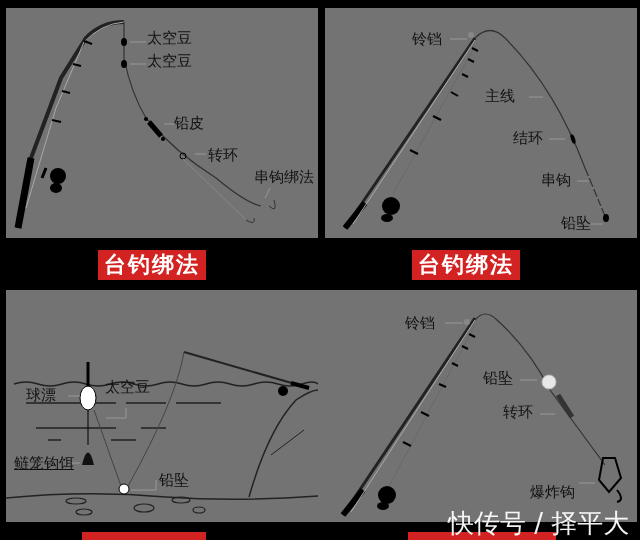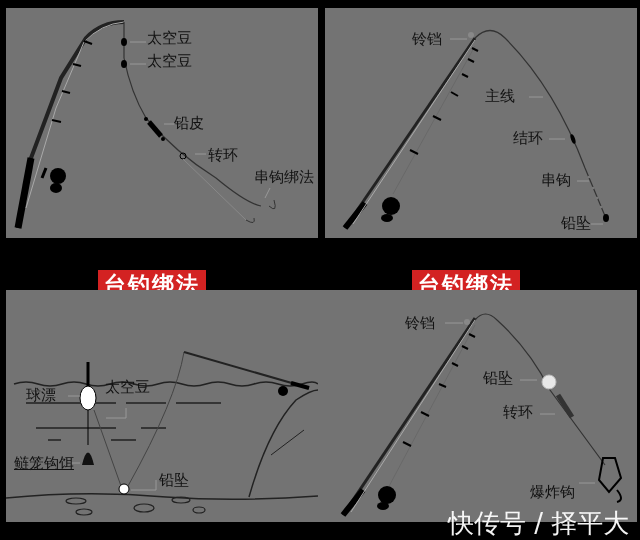--- a/index.html
+++ b/index.html
@@ -1,20 +1,20 @@
 <!DOCTYPE html>
 <html><head>
 <meta charset="utf-8">
 <style>
   html,body{margin:0;padding:0;background:#000;}
   body{width:640px;height:540px;position:relative;overflow:hidden;font-family:"DejaVu Sans",sans-serif;}
   .panel{position:absolute;background:#737373;overflow:hidden;}
   .panel svg{position:absolute;left:0;top:0;}
   .lbl{position:absolute;font-size:15px;color:#111;white-space:nowrap;line-height:1;}
-  .title{position:absolute;background:#d32222;color:#fff;font-size:22px;font-weight:bold;line-height:1;padding:4px 6px;letter-spacing:2px;white-space:nowrap;margin-top:20px;}
+  .title{position:absolute;background:#d32222;color:#fff;font-size:22px;font-weight:bold;line-height:1;padding:4px 6px;letter-spacing:2px;white-space:nowrap;}
   .title.cut{height:10px;overflow:hidden;padding:2px 6px 0;}
   .wm{position:absolute;color:#fff;font-size:26px;white-space:nowrap;line-height:1;opacity:0.95;}
 </style>
 </head>
 <body>
 
 <div class="panel" style="left:6px;top:8px;width:312px;height:230px;">
   <svg width="312" height="230">
 
     <path d="M12,220 L25,150 L55,70 L80,30 Q95,14 118,14" stroke="#222" stroke-width="4" fill="none"></path>

